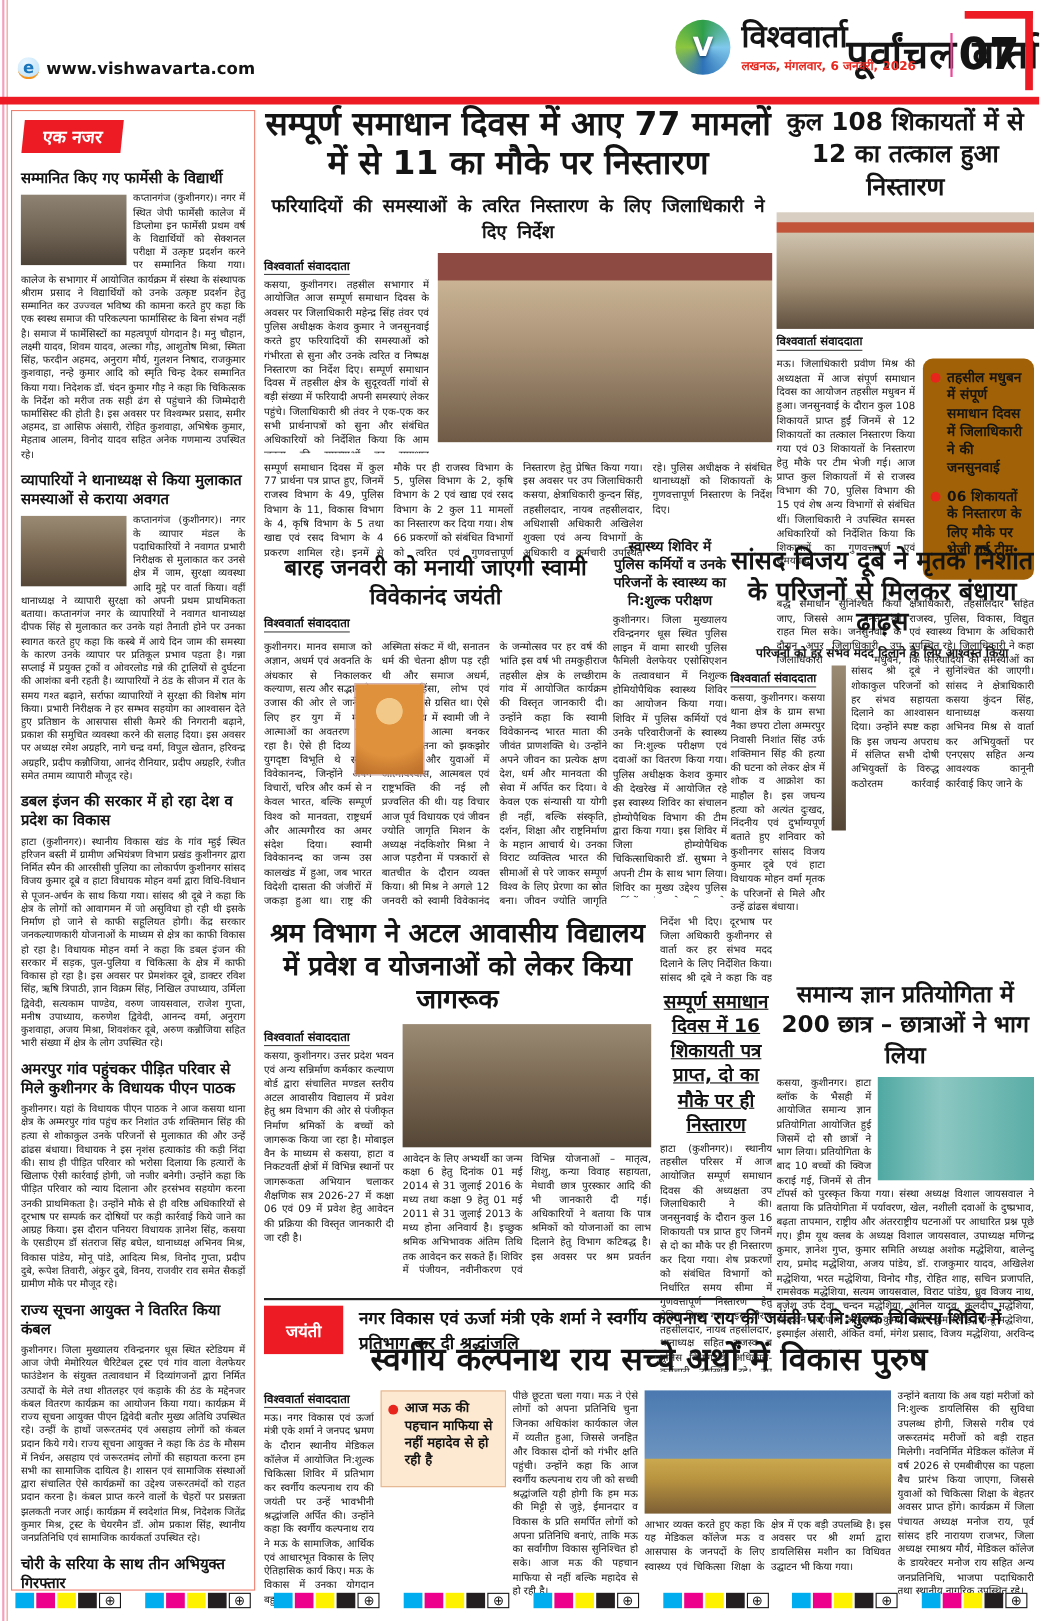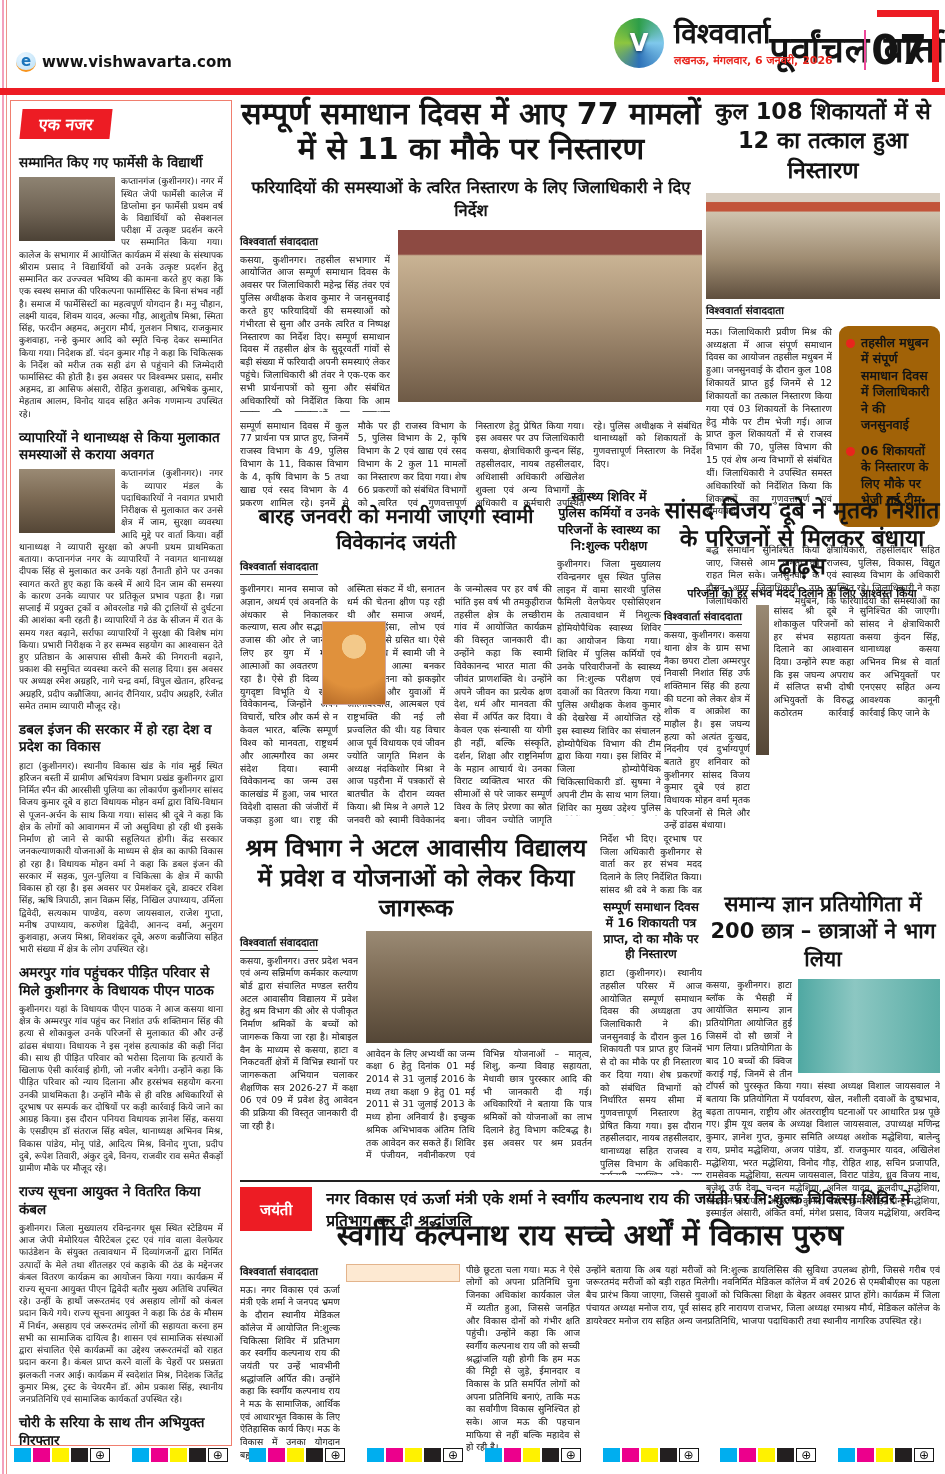--- a/index.html
+++ b/index.html
@@ -52,21 +52,21 @@
   
   .byline{font-size:10.5px;font-weight:bold;border-bottom:1px solid #444;display:inline-block;
       padding-bottom:1px;margin-bottom:4px;}
   .jtext{font-size:9.3px;line-height:1.38;text-align:justify;overflow:hidden;}
   .hl-item{display:flex;gap:6px;font-weight:bold;line-height:1.32;}
   .dot{width:9px;height:9px;border-radius:50%;background:#e8251d;flex:none;margin-top:4px;}
 
   
   .lead{position:absolute;left:240px;top:97px;width:462px;}
   .lead-h{font-size:30px;font-weight:bold;text-align:center;line-height:1.16;}
-  .lead-sub{font-size:16.5px;font-weight:bold;text-align:center;margin-top:8px;}
+  .lead-sub{font-size:16.5px;font-weight:bold;text-align:center;margin-top:8px;font-family:Liberation Mono, monospace;}
   .lead-row{display:flex;gap:8px;margin-top:9px;}
   .lead-col{width:150px;flex:none;}
   .lead-col .jtext{height:158px;}
   .lead-photo{flex:1;height:172px;}
   .lead-cont{margin-top:8px;column-count:4;column-gap:9px;height:108px;}
 
   
   .mau{position:absolute;left:706px;top:97px;width:234px;}
   .mau-h{font-size:22.5px;font-weight:bold;text-align:center;line-height:1.3;}
   .mau-photo{width:100%;height:106px;margin-top:8px;}
@@ -104,21 +104,21 @@
   .lab-row{display:flex;gap:8px;margin-top:7px;}
   .lab-col{width:118px;flex:none;}
   .lab-col .jtext{height:238px;font-size:9.2px;}
   .lab-right{flex:1;}
   .lab-photo{width:100%;height:112px;}
   .lab-b2{margin-top:5px;column-count:2;column-gap:8px;height:118px;font-size:9.2px;}
 
   
   .col4{position:absolute;left:600px;top:833px;width:102px;}
   .col4-top{height:60px;font-size:9.2px;}
-  .hata-h{font-size:12px;font-weight:bold;text-align:center;line-height:1.32;margin:7px 0 4px;}
+  .hata-h{font-size:17px;font-weight:bold;text-align:center;line-height:1.32;margin:7px 0 4px;text-decoration:underline;}
   .hata-b{height:208px;font-size:9.2px;}
 
   
   .gk{position:absolute;left:706px;top:891px;width:234px;}
   .gk-h{font-size:21px;font-weight:bold;text-align:center;line-height:1.3;}
   .gk-wrap{margin-top:6px;font-size:9.2px;line-height:1.38;text-align:justify;height:238px;overflow:hidden;}
   .gk-photo{float:right;width:142px;height:94px;margin:0 0 4px 6px;}
 
   
   .rule{position:absolute;left:240px;top:1180px;width:700px;height:2px;background:#222;}
@@ -300,26 +300,34 @@
 
   <div class="kal">
     <div class="kal-h">स्वर्गीय कल्पनाथ राय सच्चे अर्थों में विकास पुरुष</div>
     <div class="kal-row">
       <div class="kc kc1">
         <div class="byline">विश्ववार्ता संवाददाता</div>
         <div class="jtext">मऊ। नगर विकास एवं ऊर्जा मंत्री एके शर्मा ने जनपद भ्रमण के दौरान स्थानीय मेडिकल कॉलेज में आयोजित नि:शुल्क चिकित्सा शिविर में प्रतिभाग कर स्वर्गीय कल्पनाथ राय की जयंती पर उन्हें भावभीनी श्रद्धांजलि अर्पित की। उन्होंने कहा कि स्वर्गीय कल्पनाथ राय ने मऊ के सामाजिक, आर्थिक एवं आधारभूत विकास के लिए ऐतिहासिक कार्य किए। मऊ के विकास में उनका योगदान बहुमूल्य और</div>
       </div>
       <div class="kc kc2">
         <div class="callout">
+          <div class="hl-item">
+              <span class="dot"></span>
+              <span>आज मऊ की पहचान माफिया से नहीं महादेव से हो रही है</span>
+            </div>
         </div>
 
       </div>
       <div class="kc kc3">
         <div class="jtext">पीछे छूटता चला गया। मऊ ने ऐसे लोगों को अपना प्रतिनिधि चुना जिनका अधिकांश कार्यकाल जेल में व्यतीत हुआ, जिससे जनहित और विकास दोनों को गंभीर क्षति पहुंची। उन्होंने कहा कि आज स्वर्गीय कल्पनाथ राय जी को सच्ची श्रद्धांजलि यही होगी कि हम मऊ की मिट्टी से जुड़े, ईमानदार व विकास के प्रति समर्पित लोगों को अपना प्रतिनिधि बनाएं, ताकि मऊ का सर्वांगीण विकास सुनिश्चित हो सके। आज मऊ की पहचान माफिया से नहीं बल्कि महादेव से हो रही है।</div>
       </div>
+      <div class="kphoto-col">
+        <div class="ph ph-stage kal-photo"></div>
+        <div class="kcap jtext">आभार व्यक्त करते हुए कहा कि यह मेडिकल कॉलेज मऊ व आसपास के जनपदों के लिए स्वास्थ्य एवं चिकित्सा शिक्षा के क्षेत्र में एक बड़ी उपलब्धि है। इस अवसर पर श्री शर्मा द्वारा डायलिसिस मशीन का विधिवत उद्घाटन भी किया गया।</div>
+      </div>
       <div class="kc kc5">
         <div class="jtext">उन्होंने बताया कि अब यहां मरीजों को नि:शुल्क डायलिसिस की सुविधा उपलब्ध होगी, जिससे गरीब एवं जरूरतमंद मरीजों को बड़ी राहत मिलेगी। नवनिर्मित मेडिकल कॉलेज में वर्ष 2026 से एमबीबीएस का पहला बैच प्रारंभ किया जाएगा, जिससे युवाओं को चिकित्सा शिक्षा के बेहतर अवसर प्राप्त होंगे। कार्यक्रम में जिला पंचायत अध्यक्ष मनोज राय, पूर्व सांसद हरि नारायण राजभर, जिला अध्यक्ष रमाश्रय मौर्य, मेडिकल कॉलेज के डायरेक्टर मनोज राय सहित अन्य जनप्रतिनिधि, भाजपा पदाधिकारी तथा स्थानीय नागरिक उपस्थित रहे।</div>
       </div>
     </div>
   </div>
 
   <div class="marks">
       <div class="mark-group">
         <span class="sq c"></span>
         <span class="sq m"></span>

